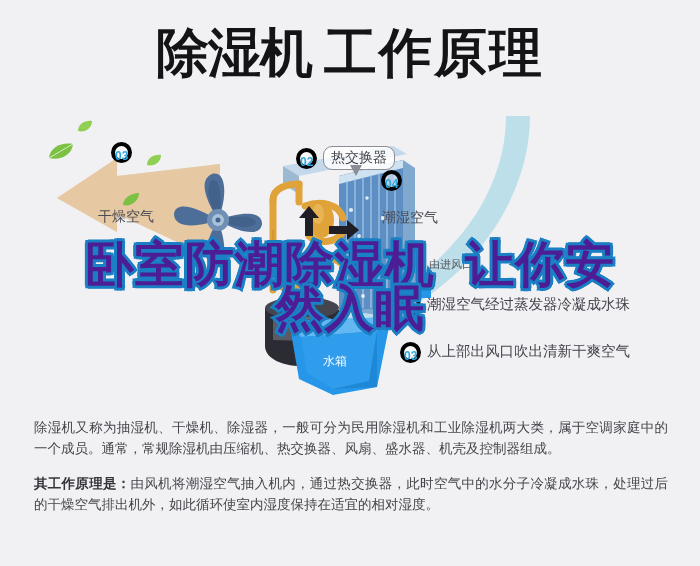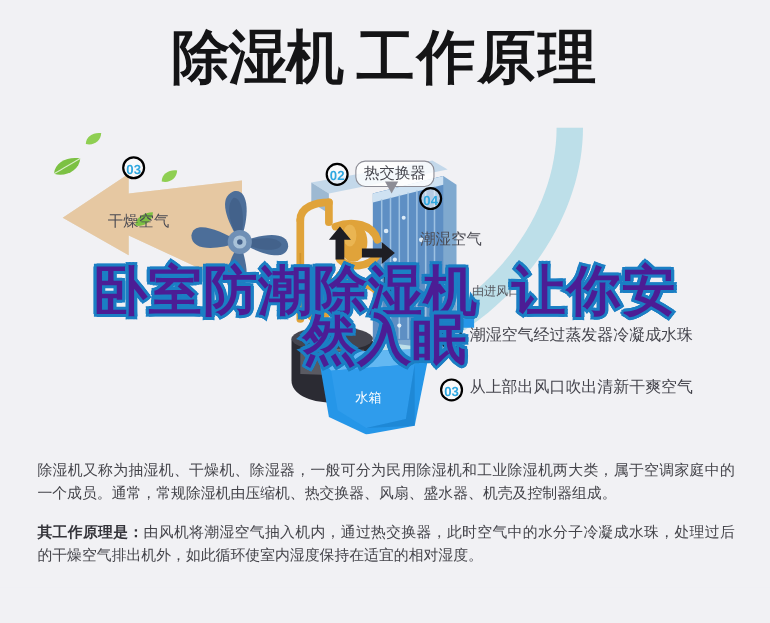--- a/index.html
+++ b/index.html
@@ -70,21 +70,21 @@
   
   .machine { position: absolute; left: 243px; top: 30px; width: 190px; height: 240px; }
 
   
   .tank { position: absolute; left: 285px; top: 205px; width: 110px; height: 80px; }
 
   
   .badge {
     position: absolute;
     width: 21px; height: 21px;
-    border: 2px solid #000000;
+    border: 4px solid #000000;
     border-radius: 50%;
     color: #2ea7e0;
     font-size: 12px;
     font-weight: bold;
     line-height: 21px;
     text-align: center;
     background: rgba(255,255,255,0.55);
     box-sizing: border-box;
   }
   .diagram-label {
@@ -286,21 +286,21 @@
 
     <svg class="tank" viewBox="0 0 110 80" xmlns="http://www.w3.org/2000/svg">
       <path d="M4 6 L 106 2 L 92 72 L 48 80 L 14 64 Z" fill="#2596e8"></path>
       <path d="M4 6 L 106 2 L 92 16 L 16 22 Z" fill="#63b8f2"></path>
       <path d="M16 22 L 92 16 L 84 66 L 48 74 L 22 58 Z" fill="#2f9cec"></path>
       <path d="M48 74 L 84 66 L 92 16 L 92 72 Z" fill="#1b7ec9" opacity="0.6"></path>
       <text x="50" y="50" font-family="Liberation Sans, sans-serif" font-size="12" fill="#ffffff" text-anchor="middle">水箱</text>
     </svg>
 
     <div class="badge" style="left:111px; top:32px;">03</div>
-    <div class="diagram-label" style="left:98px; top:82px;">干燥空气</div>
+    <div class="diagram-label" style="left:98px; top:98px;">干燥空气</div>
 
     <div class="badge" style="left:296px; top:38px;">02</div>
     <div class="callout" style="left:323px; top:36px;">热交换器</div>
     <div class="callout-tail" style="left:350px; top:55px;"></div>
 
     <div class="badge" style="left:381px; top:60px;">04</div>
     <div class="diagram-label" style="left:382px; top:99px;">潮湿空气</div>
 
     <div class="hidden-frag" style="left:395px; top:147px;margin-left:34px;">由进风口</div>
 

